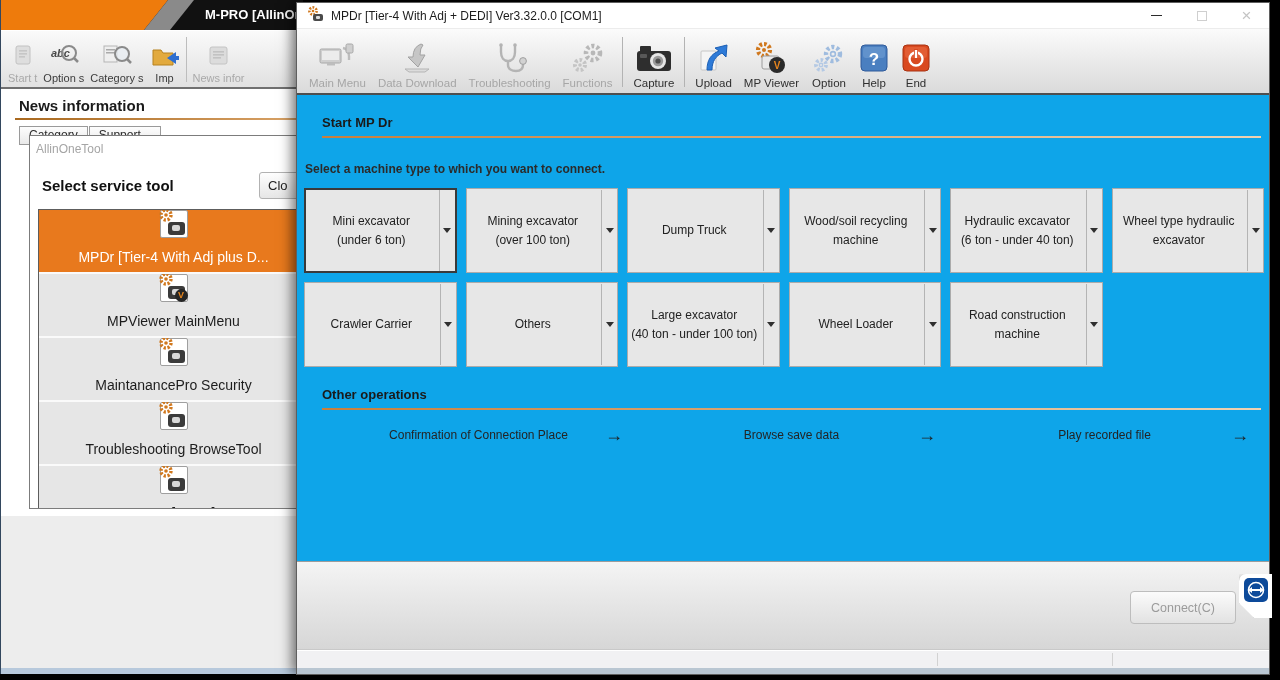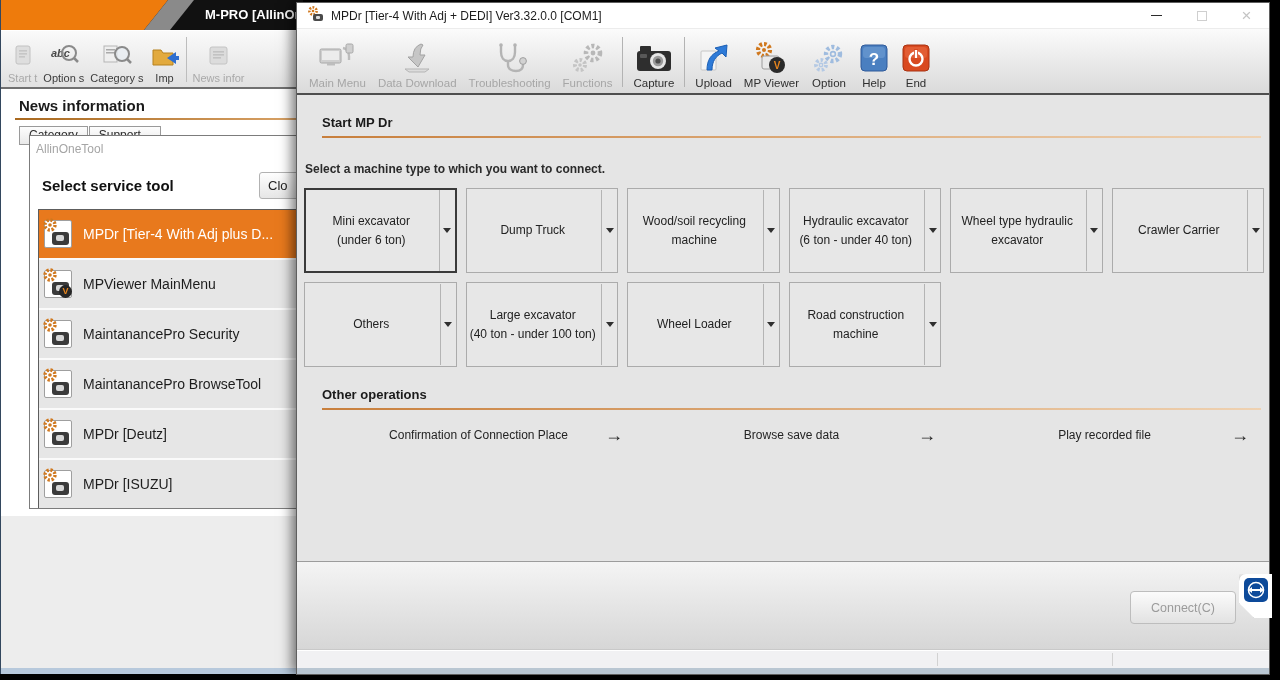--- a/index.html
+++ b/index.html
@@ -33,23 +33,23 @@
          border:1px solid #9a9a9a; border-bottom:none; padding:1px 9px 2px; margin-right:1px; }
   .panel { position:absolute; left:28px; right:0; top:46px; height:374px; background:#fff;
            border:1px solid #7c7c7c; border-right:none; padding:6px 0 0 6px; overflow:hidden; }
   .watermark { font-size:12px; color:#a5a5a5; }
   .selrow { display:flex; align-items:center; margin:16px 0 10px 6px; }
   .selrow h3 { font-size:15px; font-weight:bold; color:#111; flex:1; }
   .close-btn { width:44px; height:27px; flex:none; font-size:13px; color:#222; text-align:left;
                padding-left:8px; background:linear-gradient(#fefefe,#e6e6e6); border:1px solid #b2b2b2;
                border-radius:3px; overflow:hidden; white-space:nowrap; }
   .tool-list { list-style:none; border:1px solid #5d5d5d; border-right:none; margin-left:2px; background:#fff; }
-  .tool-item { height:50px; display:flex; align-items:center; gap:11px; padding-left:5px;
+  .tool-item { height:64px; display:flex; align-items:center; gap:11px; padding-left:5px;
                background:#e6e6e6; border-bottom:2px solid #fafafa; font-size:14px; color:#1d1d1d;
-               white-space:nowrap; overflow:hidden; }
+               white-space:nowrap; overflow:hidden;flex-direction:column; }
   .tool-item.selected { background:#e8791d; color:#fff; }
   .tile { position:relative; width:28px; height:28px; background:#fff; border:1px solid #9f9f9f;
           flex:none; border-radius:2px; }
   .tile .dev { position:absolute; right:2px; bottom:2px; width:17px; height:13px; background:#3b3b3b;
                border-radius:3px; }
   .tile .dev::after { content:""; position:absolute; left:4px; top:3px; width:8px; height:6px;
                       background:#d8d8d8; border-radius:2px; }
   .tile svg { position:absolute; left:-3px; top:-4px; }
   .vbadge { position:absolute; right:-1px; bottom:-1px; width:13px; height:13px; background:#262626;
             border-radius:50%; color:#e8861e; font-size:9px; font-weight:bold; text-align:center;
@@ -69,21 +69,21 @@
   .ctl-close { color:#c4c4c4; font-size:17px; line-height:1; }
 
   .mpdr-toolbar { height:66px; flex:none; background:linear-gradient(#fbfbfb,#dadada);
                   border-bottom:2px solid #4e4e4e; display:flex; align-items:stretch; padding:2px 2px 0 6px; }
   .dbtn { display:flex; flex-direction:column; align-items:center; justify-content:flex-end;
           padding:2px 6px 4px; font-size:11.5px; color:#2f2f2f; white-space:nowrap; }
   .dbtn .ic { height:38px; display:flex; align-items:center; justify-content:center; }
   .dbtn.disabled { color:#a6a6a6; }
   .dsep { width:1px; background:#b3b3b3; margin:6px 4px; }
 
-  .mpdr-content { flex:1; background:#e5e5e5; position:relative; overflow:hidden; }
+  .mpdr-content { flex:1; background:#0ea5e9; position:relative; overflow:hidden; }
   .sec-h { font-size:13px; font-weight:bold; color:#1a1a1a; margin:20px 0 0 25px; }
   .sec-rule { height:2px; background:linear-gradient(to right,#c87f3c,#efd2b2); margin:6px 8px 0 25px; }
   .instruction { font-size:12px; color:#2b2b2b; margin:24px 0 0 8px;font-weight:bold; }
   .grid { display:grid; grid-template-columns:repeat(6,1fr); gap:9px; margin:12px 5px 0 7px; }
   .mbtn { position:relative; height:85px; background:#e7e7e7; border:1px solid #ababab;
           display:flex; align-items:center; justify-content:center; text-align:center;
           padding-right:18px; font-size:12px; color:#222; line-height:1.55; }
   .mbtn.focused { border:2px solid #3a3a3a; }
   .mbtn .lbl span { display:block; }
   .mbtn .lbl span:empty { display:none; }
@@ -227,21 +227,21 @@
             <span>MaintanancePro Security</span>
           </li>
           <li class="tool-item">
             <span class="tile">
                 <span class="dev"></span>
                 <svg width="16" height="16">
                   <circle cx="8" cy="8" r="5" fill="none" stroke="#d0781e" stroke-width="3.4" stroke-dasharray="2.2 1.7"></circle>
                   <circle cx="8" cy="8" r="1.8" fill="#d0781e"></circle>
                 </svg>
               </span>
-            <span>MaintanancePro BrowseTool</span>
+            <span>Troubleshooting BrowseTool</span>
           </li>
           <li class="tool-item">
             <span class="tile">
                 <span class="dev"></span>
                 <svg width="16" height="16">
                   <circle cx="8" cy="8" r="5" fill="none" stroke="#d0781e" stroke-width="3.4" stroke-dasharray="2.2 1.7"></circle>
                   <circle cx="8" cy="8" r="1.8" fill="#d0781e"></circle>
                 </svg>
               </span>
             <span>MPDr [Deutz]</span>
@@ -411,20 +411,29 @@
           <span class="lbl">
               <span>Mini excavator</span>
               <span>(under 6 ton)</span>
             </span>
           <span class="drop">
               <span class="caret"></span>
             </span>
         </div>
         <div class="mbtn">
           <span class="lbl">
+              <span>Mining excavator</span>
+              <span>(over 100 ton)</span>
+            </span>
+          <span class="drop">
+              <span class="caret"></span>
+            </span>
+        </div>
+        <div class="mbtn">
+          <span class="lbl">
               <span>Dump Truck</span>
             </span>
           <span class="drop">
               <span class="caret"></span>
             </span>
         </div>
         <div class="mbtn">
           <span class="lbl">
               <span>Wood/soil recycling machine</span>
             </span>

